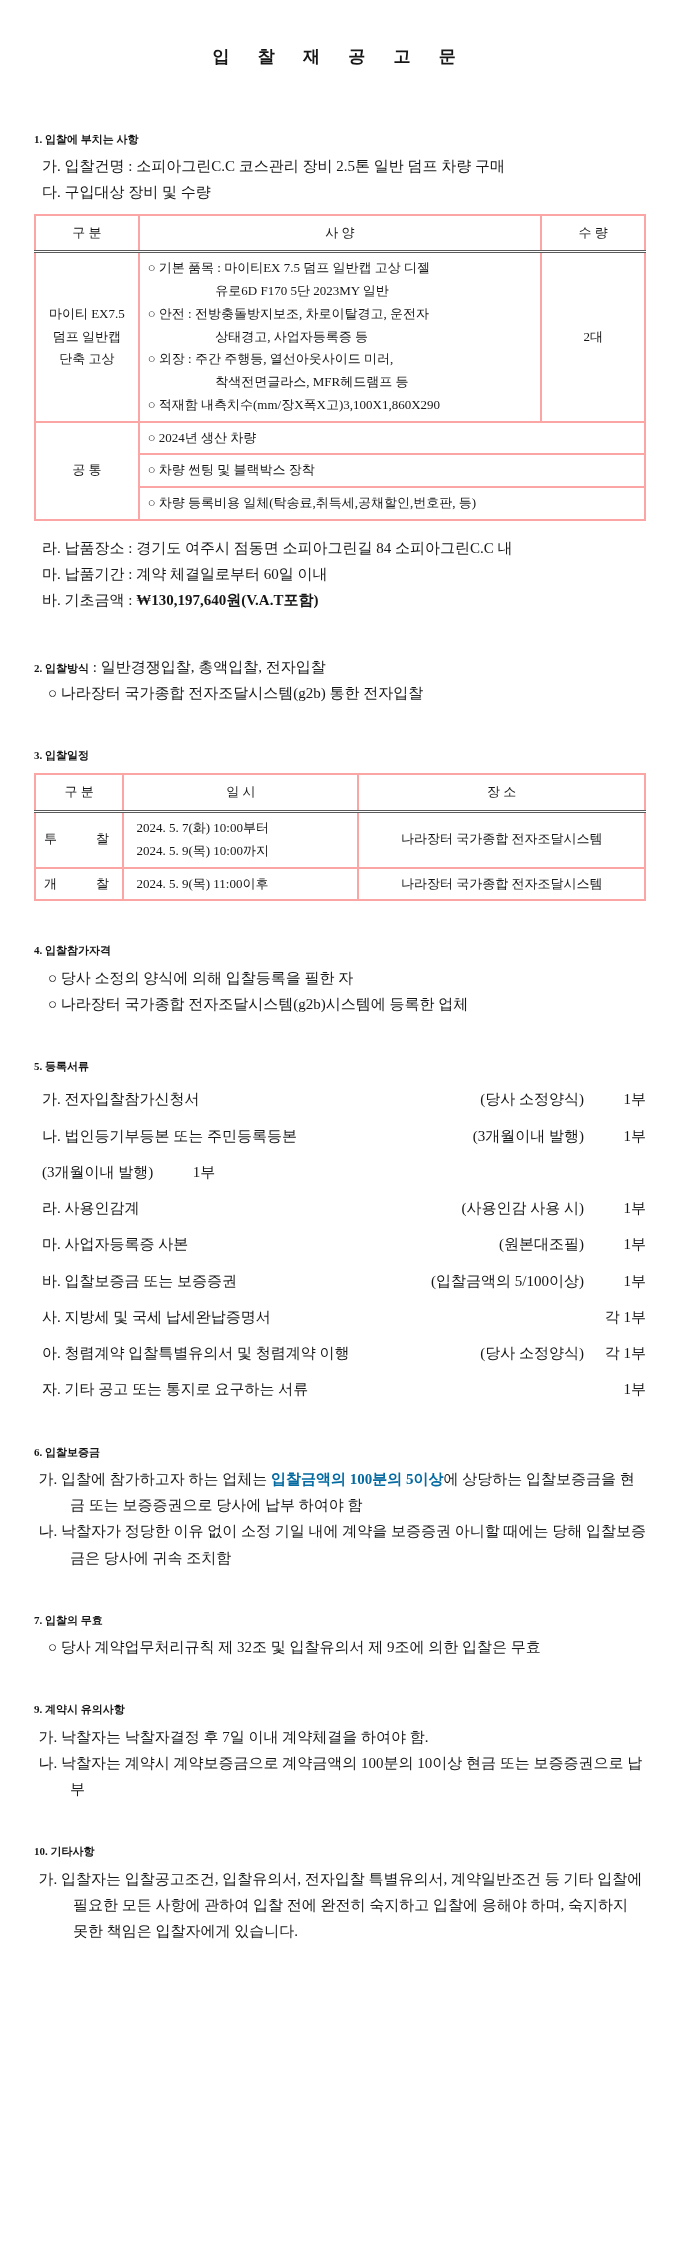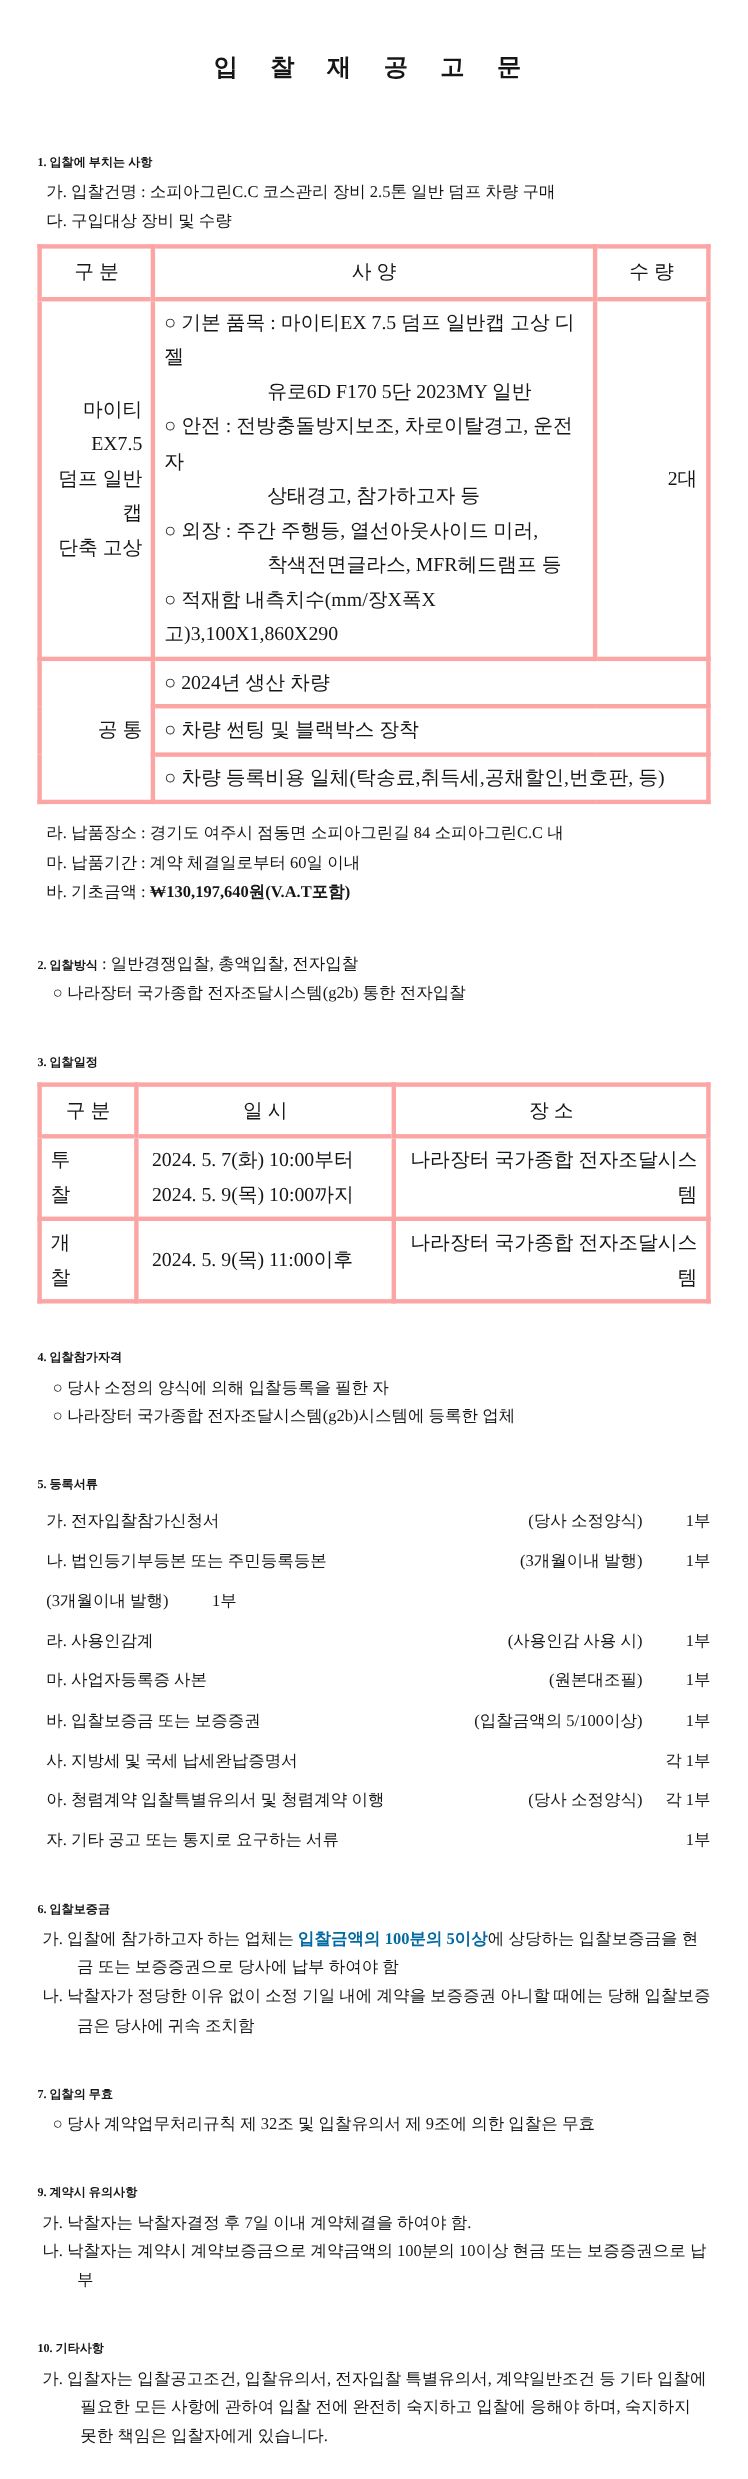--- a/index.html
+++ b/index.html
@@ -11,54 +11,54 @@
     font-size: 15px;
     line-height: 1.75;
   }
   .page {
     width: 680px;
     min-height: 2254px;
     padding: 34px 34px 80px 34px;
   }
   .title {
     text-align: center;
-    font-size: 22px;
+    font-size: 17px;
     font-weight: bold;
     letter-spacing: 12px;
     margin: 8px 0 58px 0;
   }
   .sec { margin-bottom: 40px; }
   .sec-h { font-weight: bold; font-size: 11px; margin: 0 0 4px 0; }
   .line { padding-left: 8px; }
   .bullet { padding-left: 14px; }
   .hang { padding-left: 2.4em; text-indent: -2.1em; }
   .hang2 { padding-left: 2.6em; text-indent: -2.3em; }
   .bold { font-weight: bold; }
   .hl { font-weight: bold; color: #0369a1; }
 
   table {
     width: 100%;
     border-collapse: collapse;
     border: 2px solid #3a3a3a;
     margin: 8px 0 14px 0;
   }
   th, td {
-    border: 4px solid #fca5a5;
+    border: 2px solid #fca5a5;
     padding: 4px 8px;
     vertical-align: middle;
-    font-size: 18px;
+    font-size: 13px;
     font-family: Liberation Serif, serif;
   }
   thead th {
     border-bottom: 3px double #5a5a5a;
     font-weight: normal;
     text-align: center;
     padding: 6px 4px;
   }
-  .center { text-align: right; }
+  .center { text-align: center; }
   .pre { white-space: pre-line; }
   .prewrap { white-space: pre-wrap; }
   .equip-col1 { width: 17%; }
   .equip-col2 { width: 66%; }
   .equip-col3 { width: 17%; }
   .spec-cont { padding-left: 5.2em; }
   .sched-col1 { width: 14.5%; }
   .sched-col2 { width: 38.5%; }
   .sched-col3 { width: 47%; }
   .sched-dt { padding-left: 12px; }
@@ -99,21 +99,21 @@
           <td class="center pre">마이티 EX7.5
 덤프 일반캡
 단축 고상</td>
           <td>
             <div>
               <div>○ 기본 품목 : 마이티EX 7.5 덤프 일반캡 고상 디젤</div>
               <div class="spec-cont">유로6D F170 5단 2023MY 일반</div>
             </div>
             <div>
               <div>○ 안전 : 전방충돌방지보조, 차로이탈경고, 운전자</div>
-              <div class="spec-cont">상태경고, 참가하고자 등</div>
+              <div class="spec-cont">상태경고, 사업자등록증 등</div>
             </div>
             <div>
               <div>○ 외장 : 주간 주행등, 열선아웃사이드 미러,</div>
               <div class="spec-cont">착색전면글라스, MFR헤드램프 등</div>
             </div>
             <div>
               <div>○ 적재함 내측치수(mm/장X폭X고)3,100X1,860X290</div>
             </div>
           </td>
           <td class="center">2대</td>

